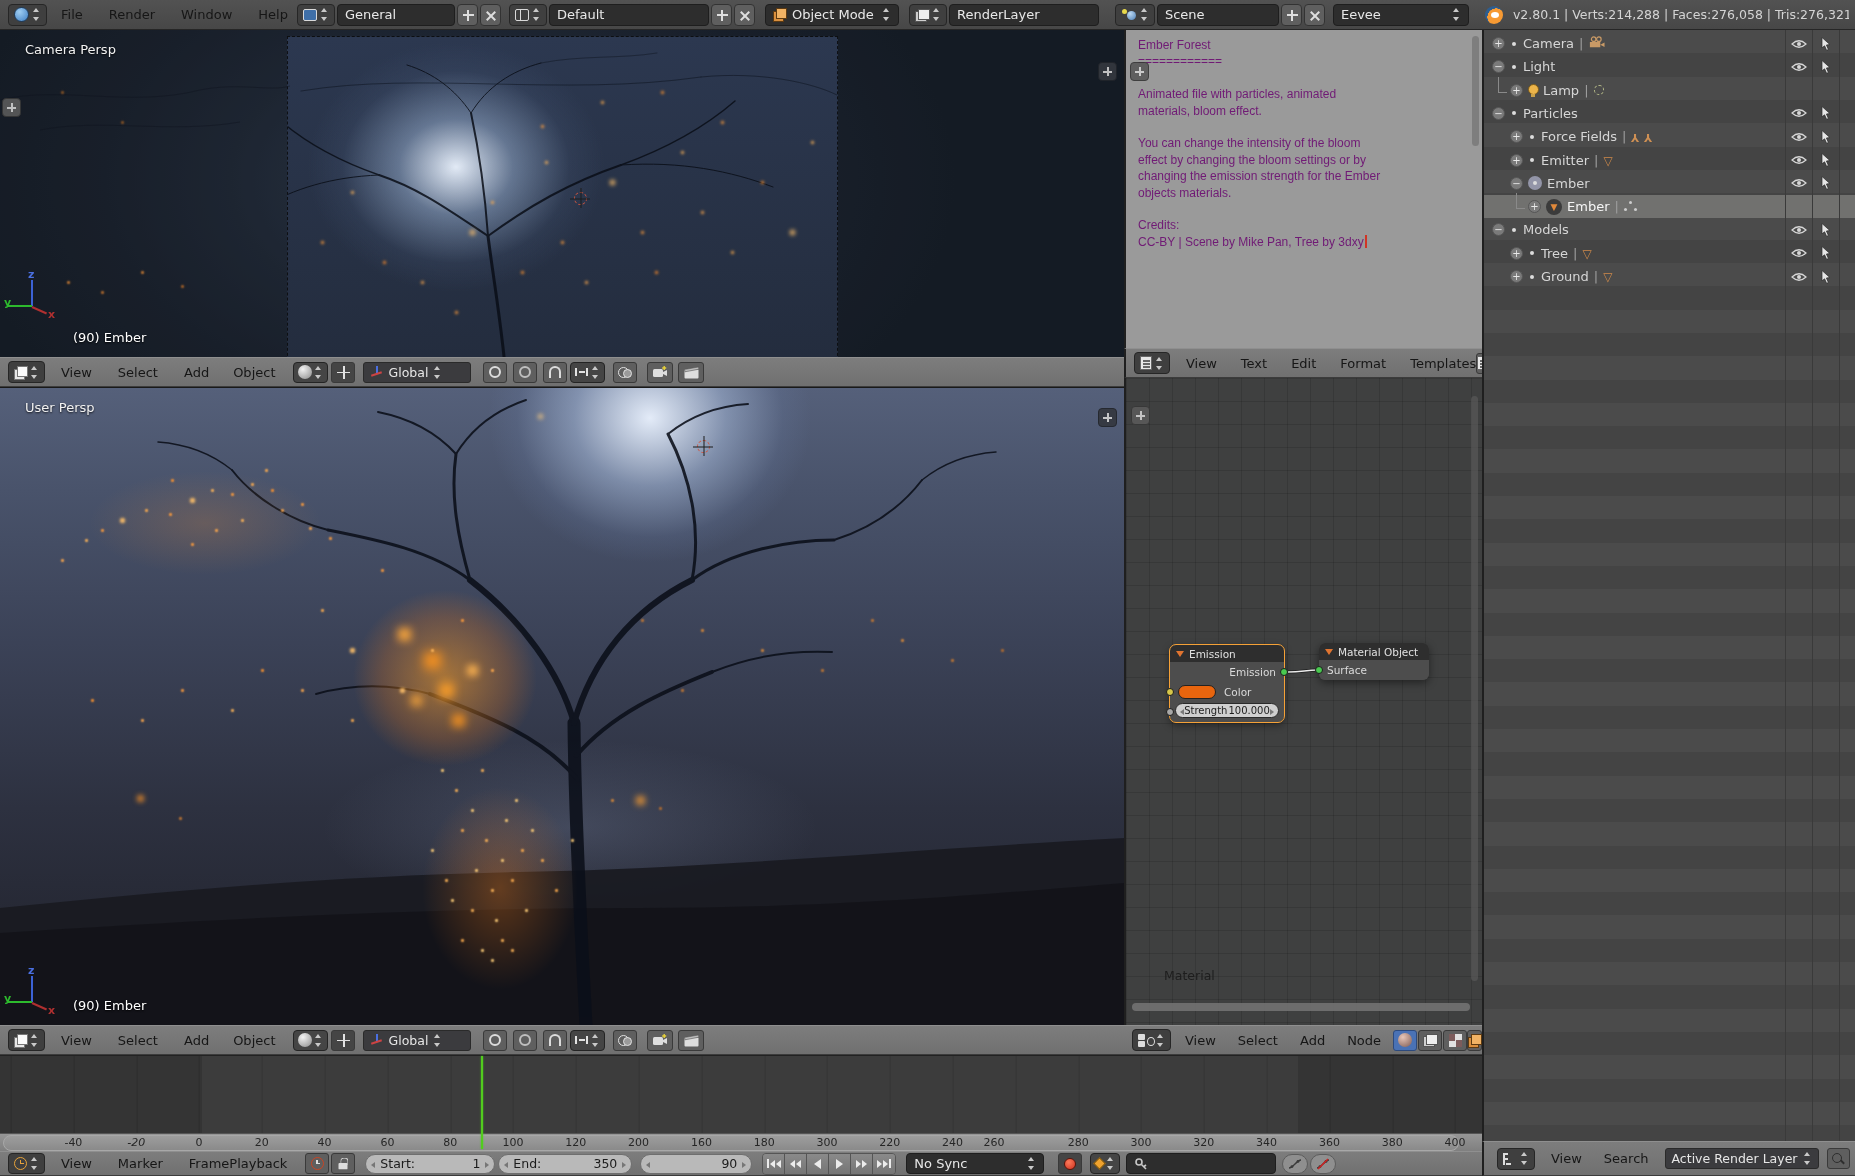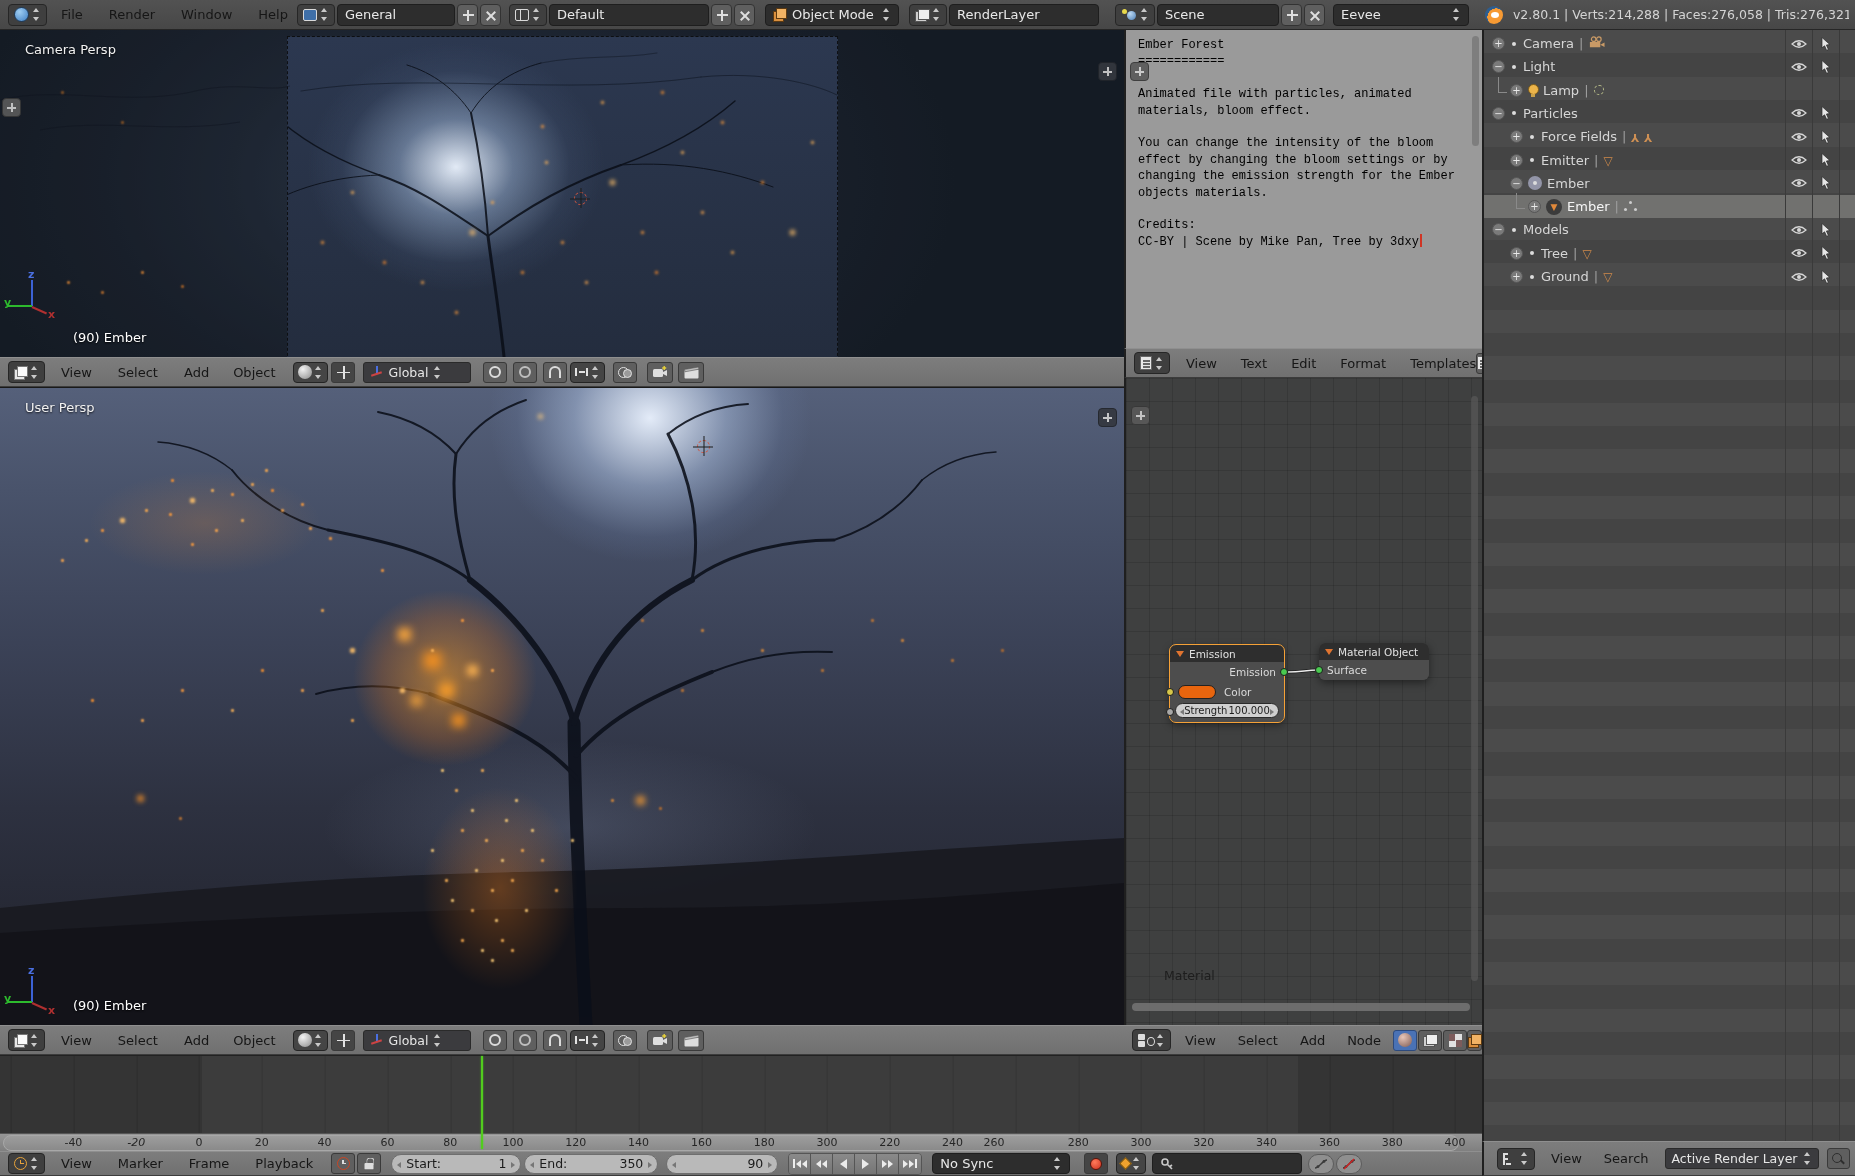--- a/index.html
+++ b/index.html
@@ -145,22 +145,22 @@
   .i-snap{width:14px;height:12px;position:relative;display:inline-block}
   .i-snap::before{content:"";position:absolute;left:0;top:2px;width:2px;height:8px;background:#e2e2e2;box-shadow:11px 0 0 #e2e2e2}
   .i-snap::after{content:"";position:absolute;left:4px;top:5px;width:6px;height:2px;background:#e2e2e2}
   .i-overlay{width:14px;height:12px;position:relative;display:inline-block}
   .i-overlay::before{content:"";position:absolute;left:0;top:1px;width:9px;height:9px;border-radius:50%;border:1.5px solid #e2e2e2}
   .i-overlay::after{content:"";position:absolute;left:5px;top:3px;width:7px;height:7px;border-radius:50%;background:#9a9a9a;border:1px solid #e2e2e2}
 
   
   #texted{position:absolute;left:1124px;top:30px;width:358px;height:318px;background:#9a9a9a;
     border-left:2px solid #1f1f1f;overflow:hidden}
-  #text-lines{position:absolute;left:12px;top:7px;font-family:Liberation Mono, monospace;
-    font-size:12px;line-height:16.4px;color:#000000;white-space:pre}
+  #text-lines{position:absolute;left:12px;top:7px;font-family:Liberation Sans, sans-serif;
+    font-size:12px;line-height:16.4px;color:#701a75;white-space:pre}
   .tcursor{display:inline-block;width:2px;height:13px;background:#d03525;vertical-align:-2px;margin-left:1px}
   #texted-scroll{position:absolute;right:3px;top:6px;width:7px;height:110px;border-radius:4px;background:#7e7e7e}
   #texth{left:1124px;top:348px;width:358px;height:30px;border-left:2px solid #1f1f1f}
   .i-textpage{width:12px;height:14px;background:#e8e8e8;border:1px solid #666;display:inline-block;position:relative}
   .i-textpage::before{content:"";position:absolute;left:2px;top:3px;width:7px;height:1.5px;background:#666;box-shadow:0 3px 0 #666,0 6px 0 #666}
 
   
   #nodeed{position:absolute;left:1124px;top:378px;width:358px;height:647px;border-left:2px solid #1f1f1f;
     background-color:#3f4040;overflow:hidden;
     background-image:linear-gradient(rgba(0,0,0,.13) 1px,transparent 1px),linear-gradient(90deg,rgba(0,0,0,.13) 1px,transparent 1px);
@@ -857,21 +857,21 @@
       <div id="tl-ruler-thumb"></div>
     <span class="rlabel" style="left: 73.4px;">-40</span>
         <span class="rlabel" style="left: 136.2px; font-style: italic;">-20</span>
         <span class="rlabel" style="left: 199px;">0</span>
         <span class="rlabel" style="left: 261.8px;">20</span>
         <span class="rlabel" style="left: 324.6px;">40</span>
         <span class="rlabel" style="left: 387.4px;">60</span>
         <span class="rlabel" style="left: 450.2px;">80</span>
         <span class="rlabel" style="left: 513px;">100</span>
         <span class="rlabel" style="left: 575.8px;">120</span>
-        <span class="rlabel" style="left: 638.6px;">140</span>
+        <span class="rlabel" style="left: 638.6px;">200</span>
         <span class="rlabel" style="left: 701.4px;">160</span>
         <span class="rlabel" style="left: 764.2px;">180</span>
         <span class="rlabel" style="left: 827px;">300</span>
         <span class="rlabel" style="left: 889.8px;">220</span>
         <span class="rlabel" style="left: 952.6px;">240</span>
         <span class="rlabel" style="left: 994px;">260</span>
         <span class="rlabel" style="left: 1078.2px;">280</span>
         <span class="rlabel" style="left: 1141px;">300</span>
         <span class="rlabel" style="left: 1203.8px;">320</span>
         <span class="rlabel" style="left: 1266.6px;">340</span>
@@ -882,21 +882,21 @@
     <div id="playhead"></div>
   </div>
   <div class="ebar" id="tlh">
     <div class="etype" style="margin-left:3px;height:21px">
       <span class="i-clock orange"></span>
       <span class="ud"></span>
     </div>
     <span class="menu" style="margin-left:16px">View</span>
     <span class="menu" style="margin-left:26px">Marker</span>
     <span class="menu" style="margin-left:26px">Frame</span>
-    <span class="menu" style="margin-left:26px">Playback</span>
+    <span class="menu" style="">Playback</span>
     <div class="hsq lbtn" style="margin-left:18px">
         <span class="i-clock" style="border-color:#cc4422"></span>
       </div>
     <div class="hsq lbtn" style="margin-left:2px">
         <span class="i-lock" style="transform:scale(.9)"></span>
       </div>
     <div class="numfield" style="margin-left:10px;width:130px">
       <span>Start:</span>
       <span class="nval">1</span>
     </div>

